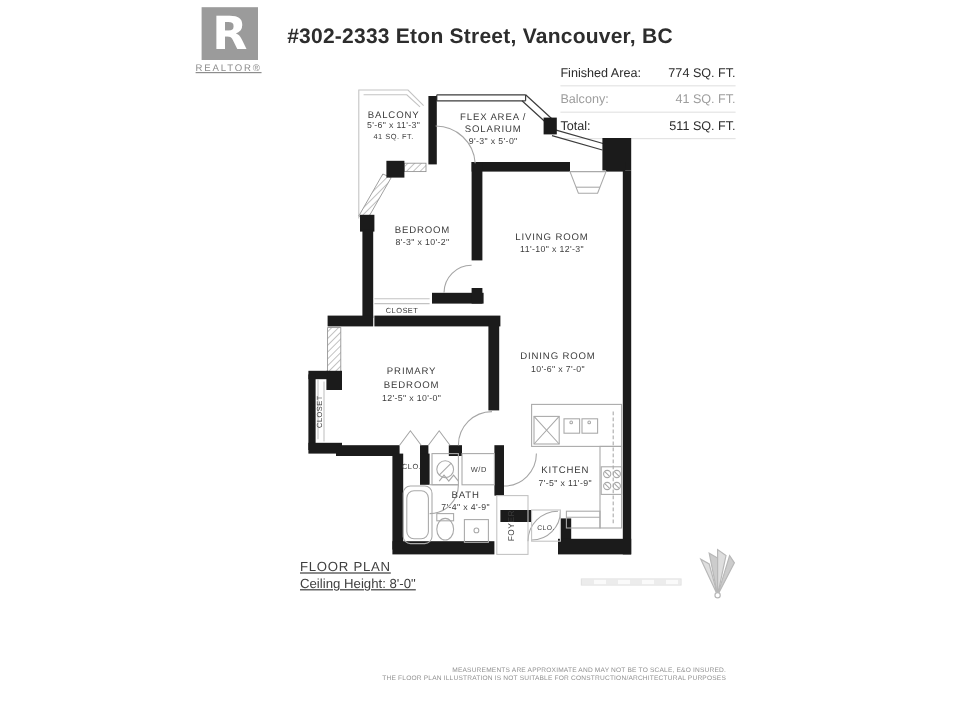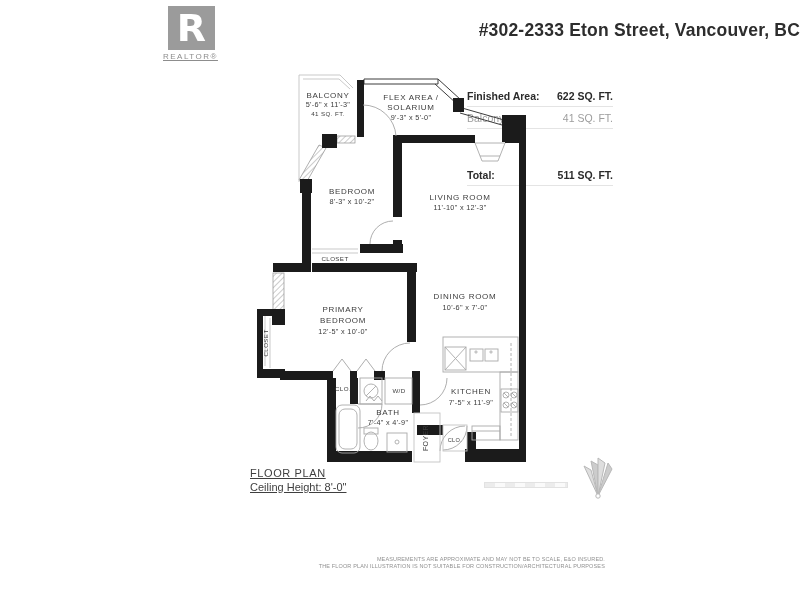--- a/index.html
+++ b/index.html
@@ -3,27 +3,27 @@
 <meta charset="utf-8">
 <style>
   html,body{margin:0;padding:0;background:#fff;}
   #page{position:relative;width:800px;height:600px;background:#ffffff;overflow:hidden;
         font-family:"Liberation Sans",sans-serif;color:#3d3d3d;}
   
   #logo-box{position:absolute;left:168px;top:6px;width:47px;height:44px;background:#9b9b9b;
             display:flex;align-items:center;justify-content:center;}
   #logo-letter{color:#fff;font-weight:bold;font-size:38px;line-height:38px;font-family:"DejaVu Sans",sans-serif;}
   #logo-label{position:absolute;left:163px;top:52px;width:60px;font-size:8px;letter-spacing:1.5px;color:#8d8d8d;text-decoration:underline;}
-  #page-title{position:absolute;left:0;top:20px;width:100%;text-align:right;font-weight:bold;
+  #page-title{position:absolute;left:0;top:20px;width:100%;text-align:center;font-weight:bold;
               font-size:17.5px;color:#2d2d2d;letter-spacing:0.2px;}
   
   #area-table{position:absolute;left:467px;top:50px;width:146px;font-size:10.5px;}
   .area-row{display:flex;justify-content:space-between;align-items:baseline;
             padding:5px 0 4px 0;border-bottom:1px solid #e4e4e4;}
-  .area-row.em .a-label,.area-row.em .a-value{font-weight:bold;color:#2b2b2b;margin-top:35px;}
+  .area-row.em .a-label,.area-row.em .a-value{font-weight:normal;color:#2b2b2b;}
   .area-row.muted .a-label,.area-row.muted .a-value{color:#9d9d9d;}
   
   #plan-svg{position:absolute;left:240px;top:60px;}
   .wall{fill:#1b1b1b;stroke:none;}
   .winband{fill:url(#hatch);stroke:#8f8f8f;stroke-width:0.7;}
   .winline{stroke:#3c3c3c;stroke-width:1;fill:none;}
   .lite{stroke:#c3c3c3;stroke-width:0.9;fill:none;}
   .fix{stroke:#a9a9a9;stroke-width:0.9;fill:none;}
   .door{stroke:#a5a5a5;stroke-width:0.9;fill:none;}
   .rname{font-size:8px;letter-spacing:0.7px;fill:#3c3c3c;text-anchor:middle;}
@@ -47,21 +47,21 @@
   <div id="logo-box">
     <span id="logo-letter">R</span>
   </div>
   <div id="logo-label">REALTOR®</div>
 
   <div id="page-title">#302-2333 Eton Street, Vancouver, BC</div>
 
   <div id="area-table">
     <div class="area-row em">
       <span class="a-label">Finished Area:</span>
-      <span class="a-value">622 SQ. FT.</span>
+      <span class="a-value">774 SQ. FT.</span>
     </div>
     <div class="area-row muted">
       <span class="a-label">Balcony:</span>
       <span class="a-value">41 SQ. FT.</span>
     </div>
     <div class="area-row em">
       <span class="a-label">Total:</span>
       <span class="a-value">511 SQ. FT.</span>
     </div>
   </div>

